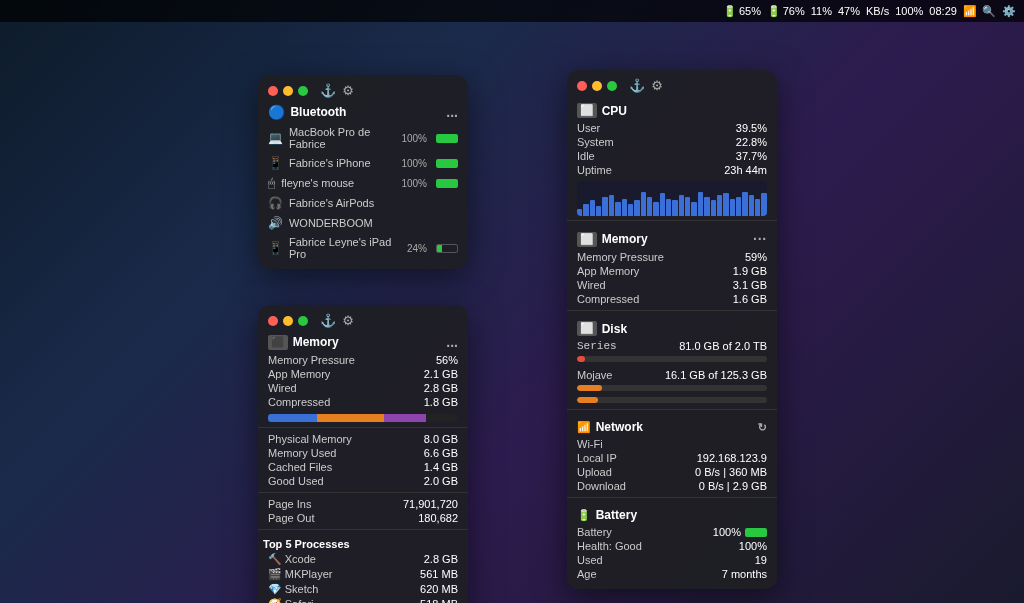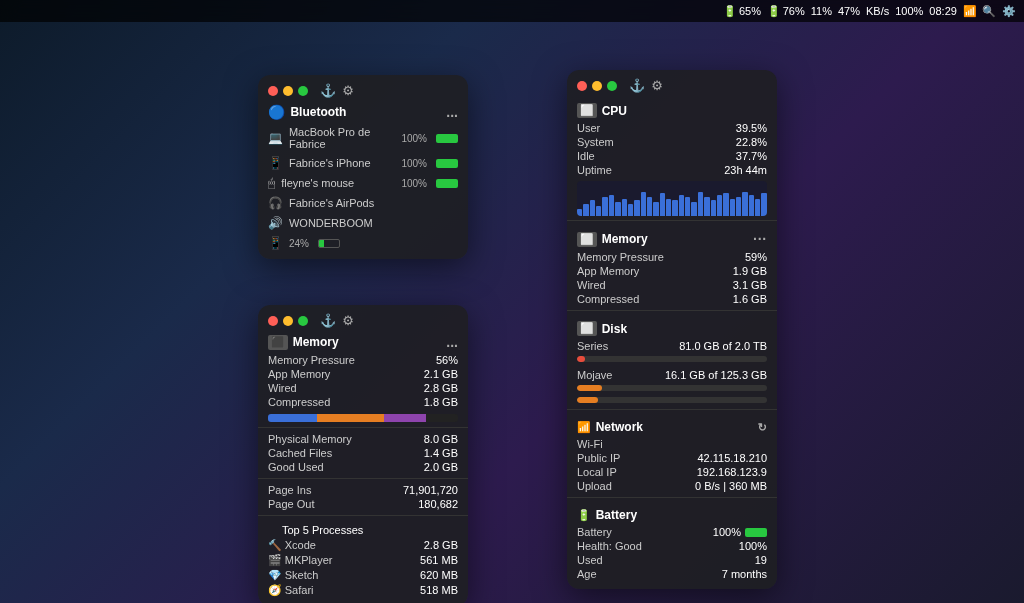--- a/index.html
+++ b/index.html
@@ -270,20 +270,21 @@
     <div class="bt-device">
       <span style="font-size:12px;">🎧</span>
       <span class="bt-device-name">Fabrice's AirPods</span>
     </div>
     <div class="bt-device">
       <span style="font-size:12px;">🔊</span>
       <span class="bt-device-name">WONDERBOOM</span>
     </div>
     <div class="bt-device">
       <span style="font-size:12px;">📱</span>
+      <span class="bt-device-name">Fabrice Leyne's iPad Pro</span>
       <span class="bt-device-pct">24%</span>
       <span style="display:inline-block; width:22px; height:9px; border:1px solid #555; border-radius:2px; margin-left:3px; overflow:hidden;">
         <span style="display:block; width:24%; height:100%; background:#28c840;"></span>
       </span>
     </div>
     <div style="height:6px;"></div>
   </div>
 
   <div class="widget memory-widget">
     <div class="widget-header">
@@ -327,20 +328,24 @@
       </div>
     </div>
 
     <div class="divider"></div>
 
     <div class="stat-row">
       <span>Physical Memory</span>
       <span class="stat-value">8.0 GB</span>
     </div>
     <div class="stat-row">
+      <span>Memory Used</span>
+      <span class="stat-value">6.6 GB</span>
+    </div>
+    <div class="stat-row">
       <span>Cached Files</span>
       <span class="stat-value">1.4 GB</span>
     </div>
     <div class="stat-row">
       <span>Good Used</span>
       <span class="stat-value">2.0 GB</span>
     </div>
 
     <div class="divider"></div>
 
@@ -348,21 +353,21 @@
       <span>Page Ins</span>
       <span class="stat-value">71,901,720</span>
     </div>
     <div class="stat-row">
       <span>Page Out</span>
       <span class="stat-value">180,682</span>
     </div>
 
     <div class="divider"></div>
 
-    <div style="padding: 4px 24px 2px; font-size: 11px; font-weight: 400; color: #fff;">Top 5 Processes</div>
+    <div style="padding: 4px 5px 2px; font-size: 11px; font-weight: 700; color: #fff;">Top 5 Processes</div>
 
     <div class="stat-row">
       <span>
         <span>🔨</span>
         <span>Xcode</span>
       </span>
       <span class="stat-value">2.8 GB</span>
     </div>
     <div class="stat-row">
       <span>
@@ -480,21 +485,21 @@
     </div>
 
     <div class="divider"></div>
 
     <div class="section-title">
       <span style="font-size:11px; background:#555; padding:1px 3px; border-radius:2px;">⬜</span>
       <span>Disk</span>
     </div>
 
     <div style="padding: 1px 10px; display:flex; justify-content:space-between; font-size:11px;">
-      <span style="color:#ccc;">Series</span>
+      <span style="color:#ccc;font-family:Liberation Mono, monospace;">Series</span>
       <span style="color:#fff;">81.0 GB of 2.0 TB</span>
     </div>
     <div class="progress-bar-container">
       <div class="progress-bar-fill pb-red" style="width:4%;"></div>
     </div>
 
     <div style="padding: 1px 10px; display:flex; justify-content:space-between; font-size:11px;">
       <span style="color:#ccc;">Mojave</span>
       <span style="color:#fff;">16.1 GB of 125.3 GB</span>
     </div>
@@ -511,30 +516,30 @@
     <div class="section-title">
       <span style="font-size:11px;">📶</span>
       <span>Network</span>
       <span style="flex:1"></span>
       <span class="refresh-icon">↻</span>
     </div>
     <div class="stat-row">
       <span>Wi-Fi</span>
     </div>
     <div class="stat-row">
-      <span>Public IP</span>
-      <span class="stat-value">42.115.18.210</span>
-    </div>
-    <div class="stat-row">
       <span>Local IP</span>
       <span class="stat-value">192.168.123.9</span>
     </div>
     <div class="stat-row">
       <span>Upload</span>
       <span class="stat-value">0 B/s  |  360 MB</span>
+    </div>
+    <div class="stat-row">
+      <span>Download</span>
+      <span class="stat-value">0 B/s  |  2.9 GB</span>
     </div>
 
     <div class="divider"></div>
 
     <div class="section-title">
       <span style="font-size:11px;">🔋</span>
       <span>Battery</span>
     </div>
     <div class="stat-row">
       <span>Battery</span>

